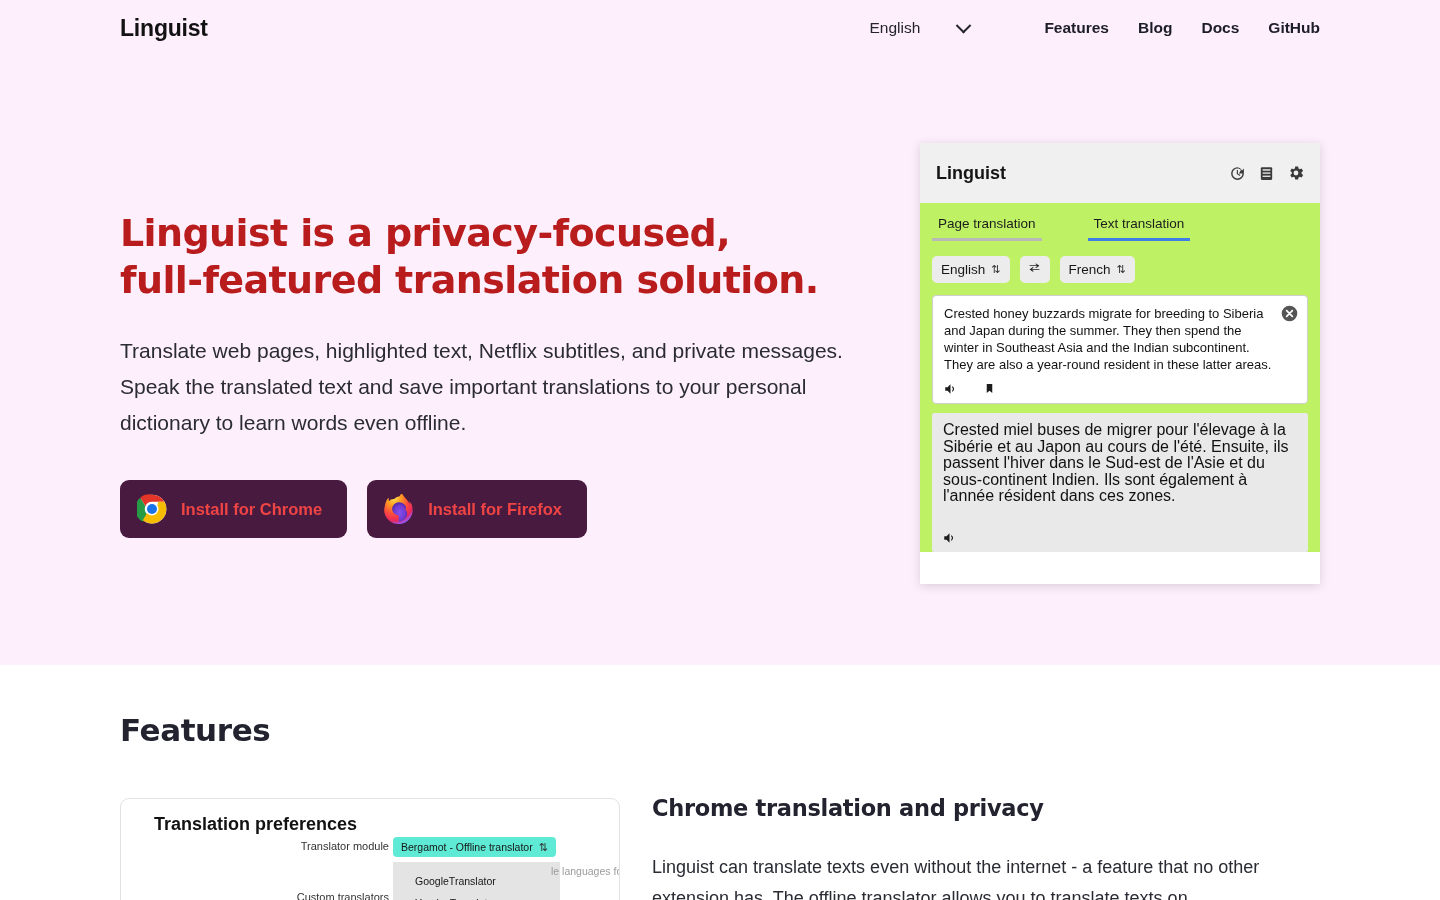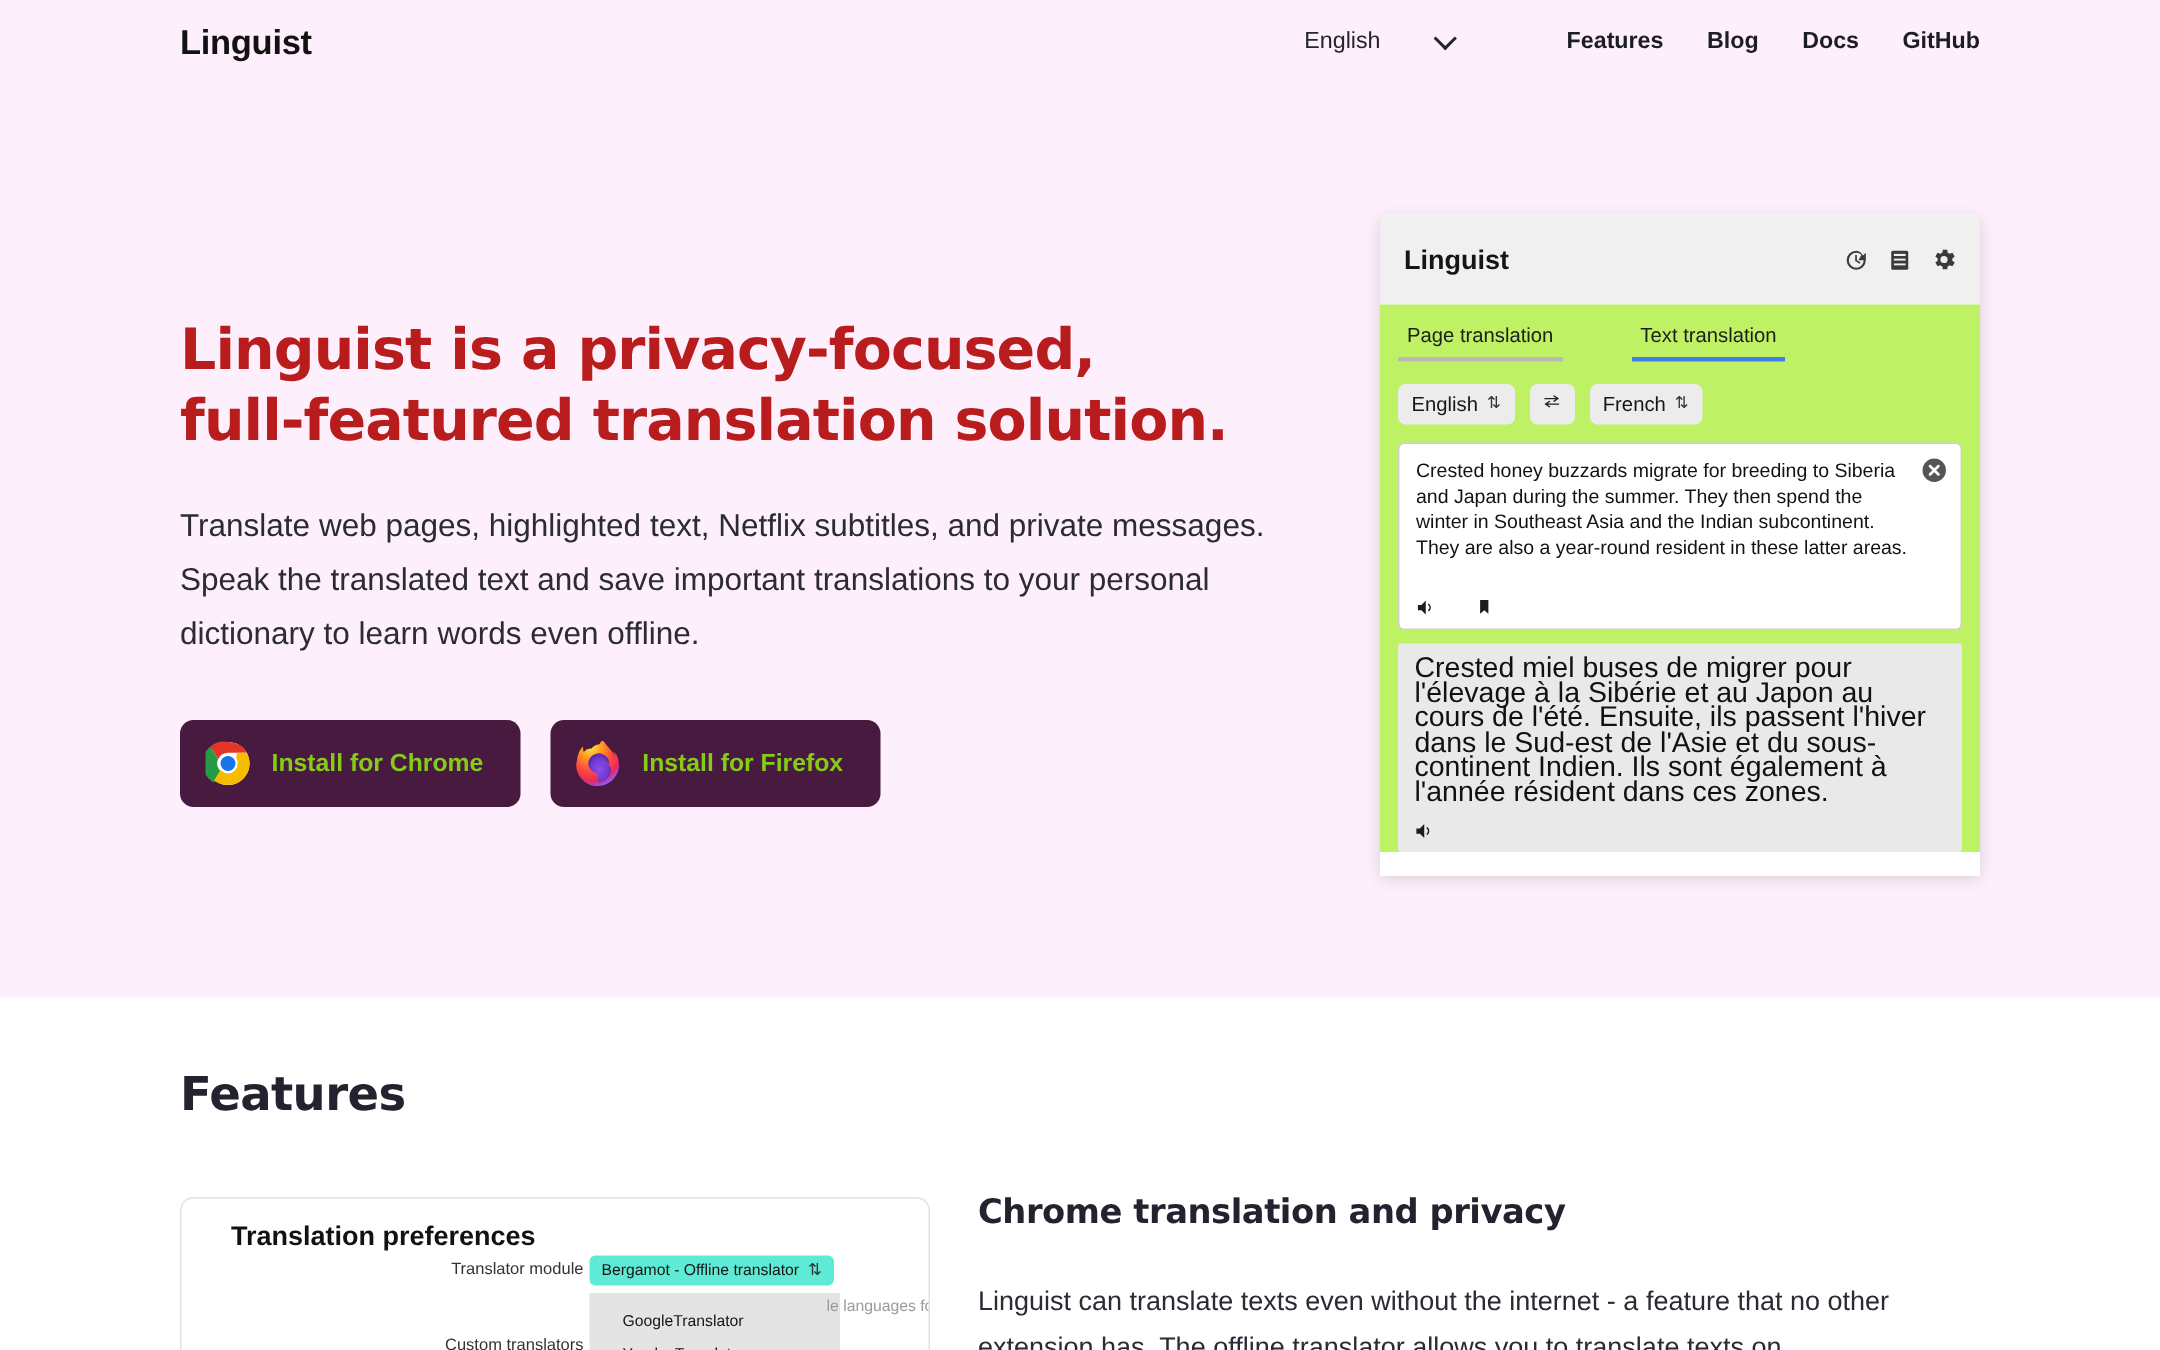--- a/index.html
+++ b/index.html
@@ -103,21 +103,21 @@
     background: #491a40;
     border: none;
     border-radius: 9px;
     padding: 14px 25px 14px 17px;
     cursor: pointer;
     text-decoration: none;
   }
   .cta-label {
     font-size: 16.5px;
     font-weight: bold;
-    color: #84cc16;
+    color: #ef4444;
     white-space: nowrap;
   }
   .browser-ico { width: 30px; height: 30px; flex: none; display:block; }
 
   
   .widget {
     position: absolute;
     left: 920px;
     top: 143px;
     width: 400px;
@@ -181,21 +181,21 @@
     cursor: pointer;
   }
 
   .srcbox {
     margin-top: 12px;
     position: relative;
     border: 1px solid #cfcfcf;
     border-radius: 4px;
     background: #fff;
     padding: 9px 11px 8px 11px;
-    height: 125px;
+    height: 109px;
   }
   .srctext {
     font-size: 13px;
     line-height: 17px;
     color: #121212;
     width: 330px;
   }
   .clearbtn {
     position: absolute;
     top: 9px; right: 9px;
@@ -212,21 +212,21 @@
 
   .outbox {
     margin-top: 9px;
     background: #e9e9e9;
     border-radius: 2px;
     padding: 9px 11px;
     height: 139px;
     position: relative;
   }
   .outtext {
-    font-size: 19px;
+    font-size: 16px;
     line-height: 16.5px;
     color: #111111;
   }
 
   
   .features {
     position: absolute;
     left: 0; top: 665px;
     width: 1440px;
   }

